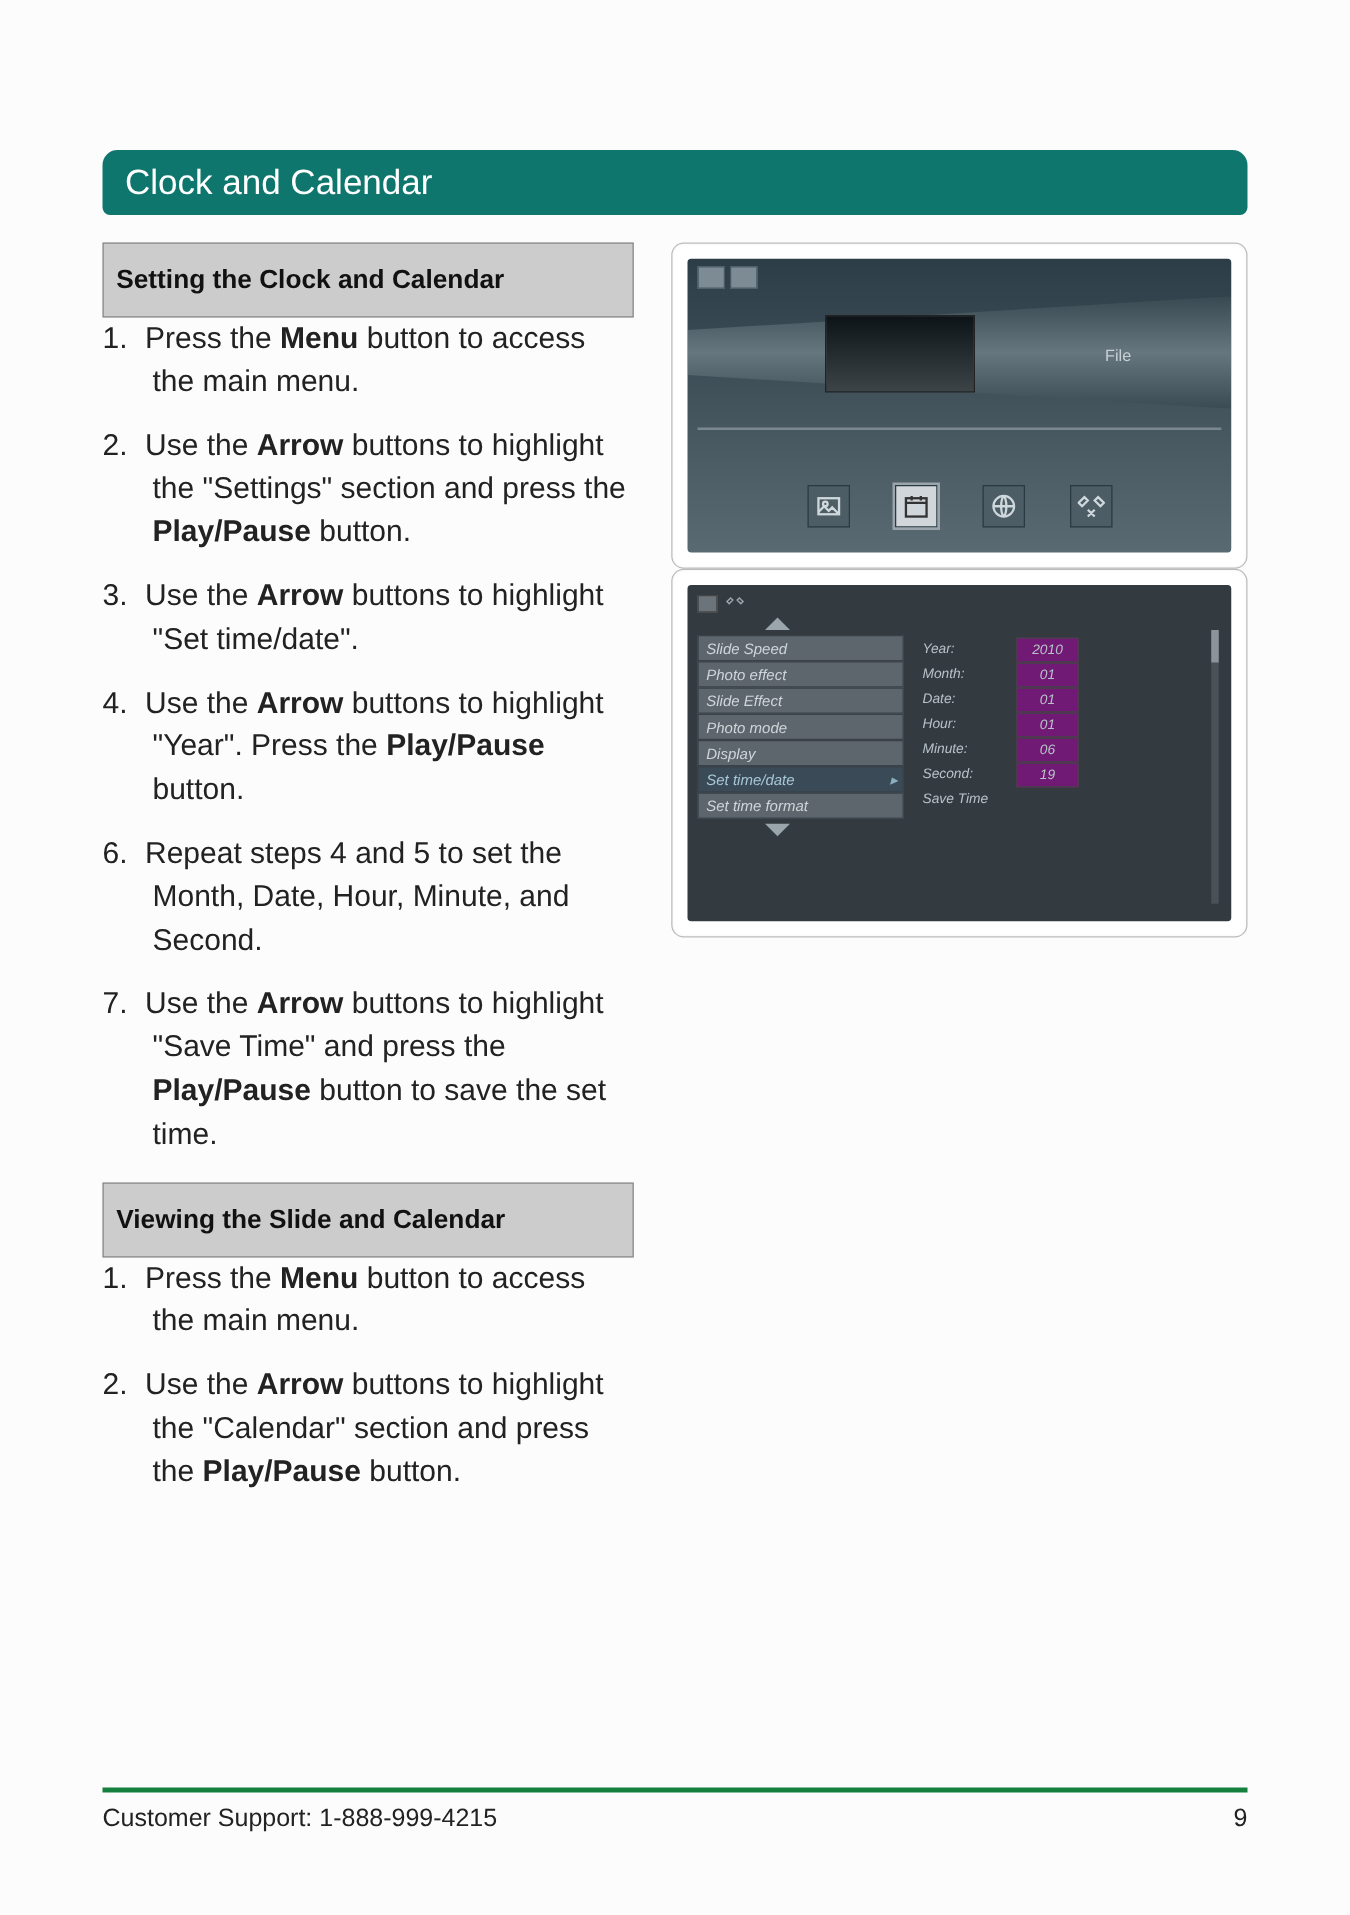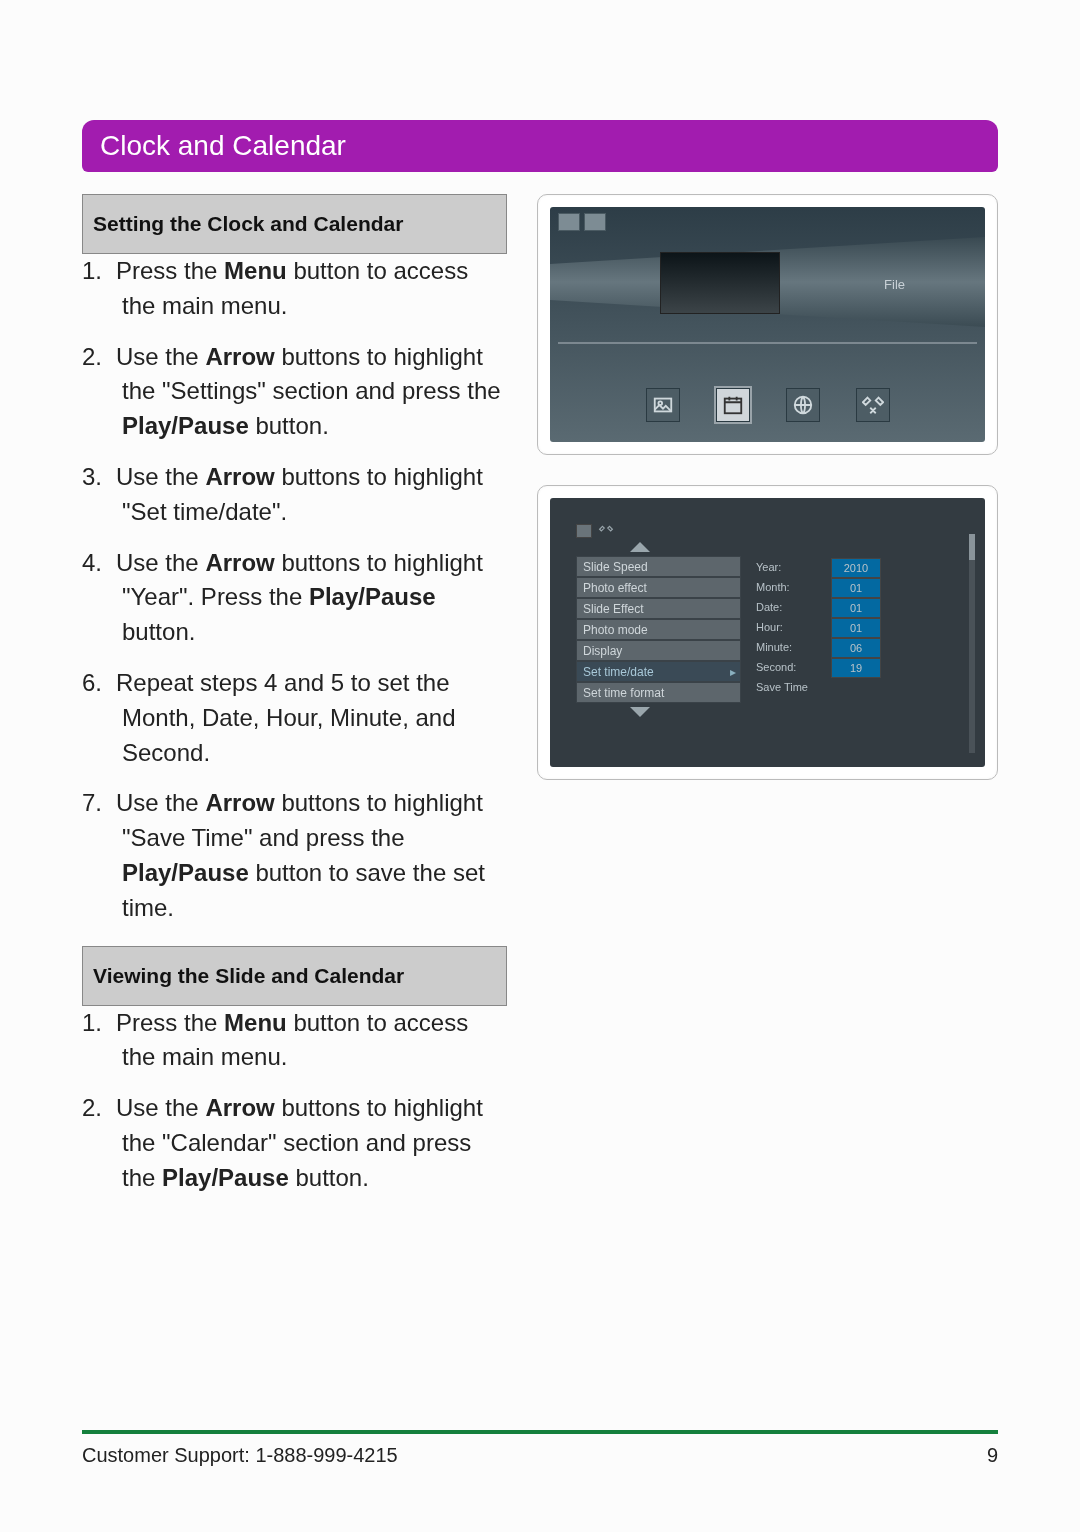--- a/index.html
+++ b/index.html
@@ -8,21 +8,21 @@
     height: 1532px;
     background: #fcfcfc;
     font-family: "Segoe UI", Arial, sans-serif;
     color: #222;
     position: relative;
   }
   .page {
     padding: 120px 82px 60px 82px;
   }
   .title-bar {
-    background: #a21caf;
+    background: #0f766e;
     color: #fff;
     border-radius: 12px 12px 6px 6px;
     padding: 10px 18px;
     font-size: 28px;
     font-weight: 400;
     margin-bottom: 22px;
   }
   .columns {
     display: flex;
     gap: 30px;
@@ -50,21 +50,20 @@
     padding-left: 40px;
     text-indent: -40px;
   }
   .num { display:inline-block; width: 34px; text-indent:0;}
   b { font-weight: bold; }
   .screenshot-box {
     border: 1px solid #bbb;
     border-radius: 10px;
     background: #fff;
     padding: 12px;
-    margin-bottom: 30px;
     box-shadow: inset 0 0 3px rgba(0,0,0,.05);
   }
   
   .device-screen {
     background: linear-gradient(#2d3d47, #5a6a72);
     border-radius: 3px;
     height: 235px;
     position: relative;
     overflow: hidden;
   }
@@ -97,24 +96,25 @@
     display:flex; align-items:center; justify-content:center; color:#cfd8dc;
   }
   .ds-icon.sel { background:#d0d6da; color:#333; outline:2px solid #9aa4aa; }
   .ds-icon svg { width: 22px; height:22px; }
 
   
   .device-settings {
     background: #333b41;
     border-radius: 3px;
     height: 269px;
-    padding: 26px;
+    padding: 8px;
     position: relative;
     font-size: 13px;
     color: #cfd6da;
+    font-style: italic;
   }
   .ds2-top {
     display:flex; gap:6px; align-items:center; margin-bottom:4px;
   }
   .ds2-top .sq { width:16px; height:14px; background:#6a747a; border:1px solid #444; }
   .ds2-arrow-up {
     width:0;height:0;border-left:10px solid transparent;border-right:10px solid transparent;
     border-bottom:10px solid #9aa6ac; margin:4px 0 4px 54px;
   }
   .ds2-arrow-down {
@@ -130,21 +130,21 @@
   }
   .ds2-item.sel { background:#3a4a56; color:#a8c8d8; position:relative;}
   .ds2-item.sel::after{
     content:"▸"; position:absolute; right:4px; color:#8ab0c0;
   }
   .ds2-right {
     margin-left: 180px; padding-top:2px;
   }
   .kv { display:flex; font-size:11px; color:#b8c2c8; line-height:18px; }
   .kv .k { width:75px; }
-  .kv .v { width:50px; text-align:center; background:#0369a1; border:1px solid #444; }
+  .kv .v { width:50px; text-align:center; background:#701a75; border:1px solid #444; }
   .kv.nov .v { background:none; border:none; text-align:left;}
   .ds2-scrollbar {
     position:absolute; right:10px; top:36px; bottom:14px; width:6px; background:#4a5258;
   }
   .ds2-thumb { width:100%; height:26px; background:#8a949a; }
 
   .footer {
     position: absolute;
     left: 82px; right: 82px; bottom: 65px;
     border-top: 4px solid #15803d;

